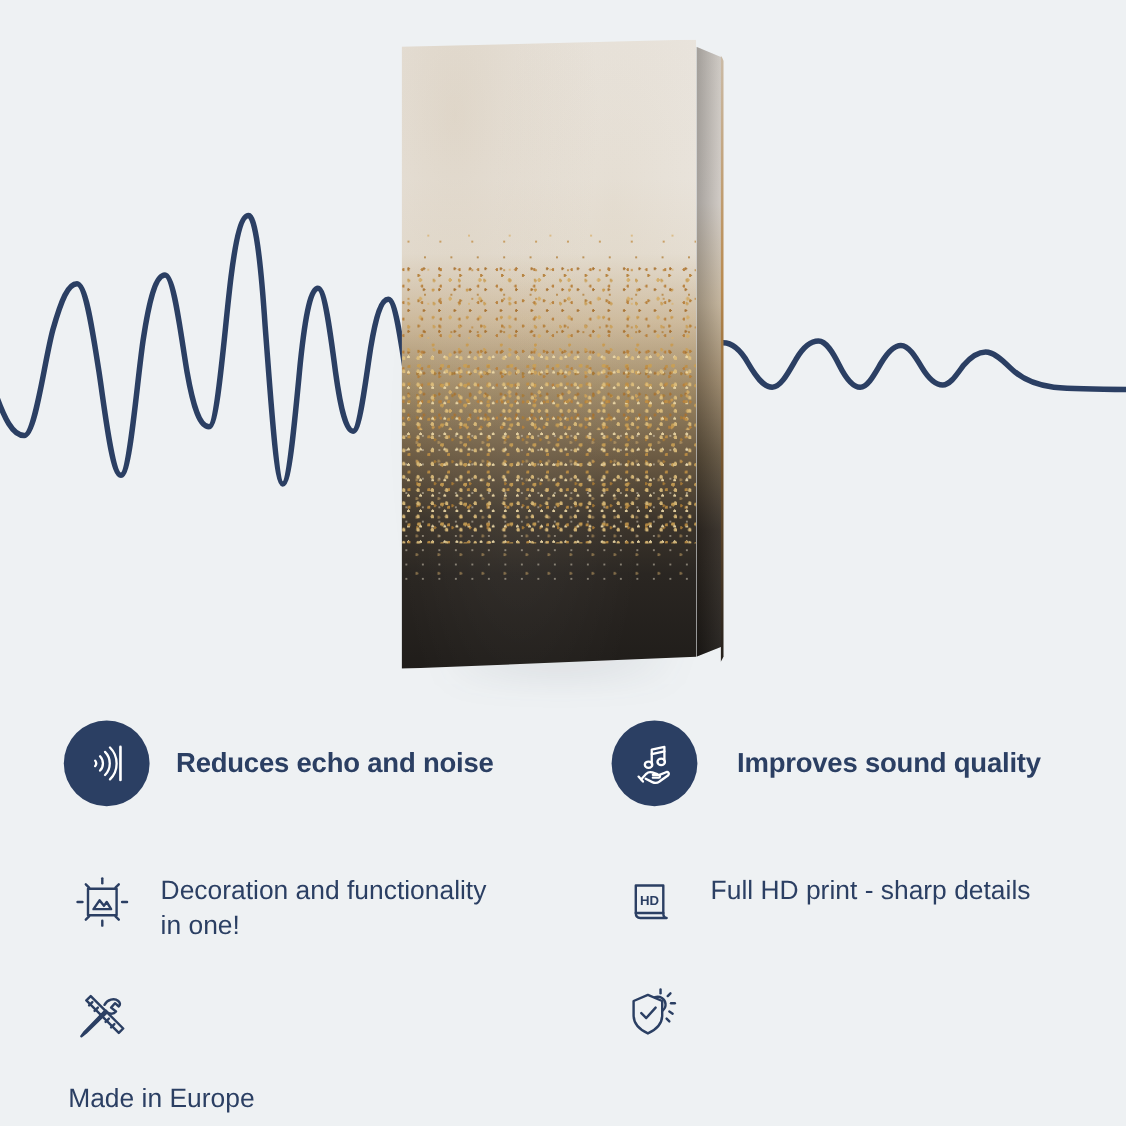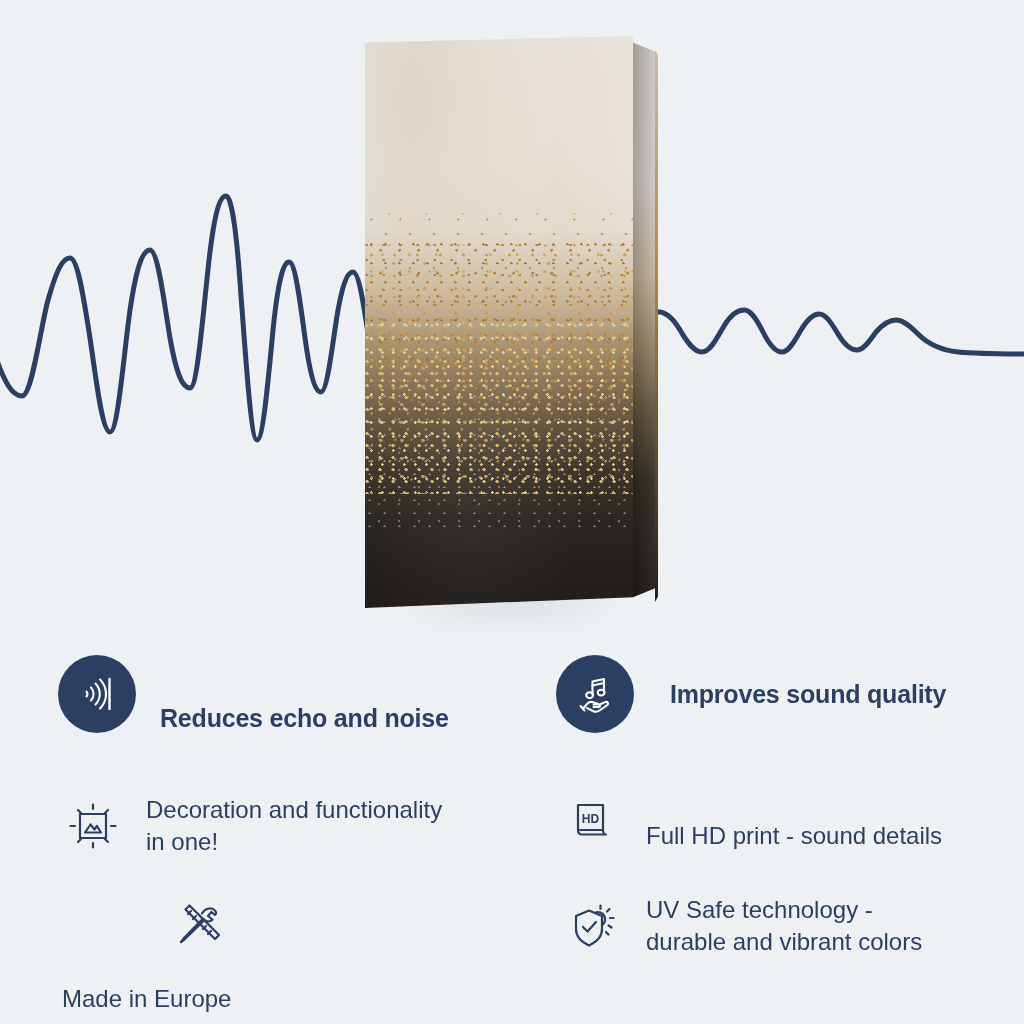--- a/index.html
+++ b/index.html
@@ -148,21 +148,21 @@
     font-weight: bold;
     color: #2b3f63;
     letter-spacing: -0.2px;
     line-height: 1.2;
   }
 
   
   .list-row {
     position: absolute;
     display: flex;
-    align-items: flex-end;
+    align-items: flex-start;
     gap: 22px;
   }
   .list-icon {
     width: 62px; height: 62px;
     flex: 0 0 auto;
     display: flex;
     align-items: center;
     justify-content: center;
   }
   .list-label {
@@ -233,21 +233,21 @@
     <div class="speck speck-a"></div>
     <div class="speck speck-b"></div>
     <div class="speck speck-d"></div>
   </div>
   <div class="cv-side">
     <div class="cv-side-sheen"></div>
   </div>
   <div class="cv-rim"></div>
 </div>
 
-<div class="badge-row" style="left:58px; top:655px;align-items:flex-end;">
+<div class="badge-row" style="left:58px; top:655px;">
   <div class="badge-circle">
     <svg width="46" height="46" viewBox="0 0 46 46">
       <g fill="none" stroke="#ffffff" stroke-width="2.1" stroke-linecap="round">
         <path d="M12.5,20.5 A4,4 0 0 1 12.5,25.5"></path>
         <path d="M17,16.5 A9.5,9.5 0 0 1 17,29.5"></path>
         <path d="M21.5,12.5 A15,15 0 0 1 21.5,33.5"></path>
         <path d="M26,8.5 A20.5,20.5 0 0 1 26,37.5"></path>
       </g>
       <line x1="35.5" y1="8" x2="35.5" y2="38" stroke="#ffffff" stroke-width="2.4" stroke-linecap="round"></line>
     </svg>
@@ -300,21 +300,21 @@
   <div class="list-icon">
     <svg width="56" height="56" viewBox="0 0 56 56">
       <g fill="none" stroke="#2b3f63" stroke-width="2.2" stroke-linecap="round" stroke-linejoin="round">
         <path d="M13,12 L38,12 L38,37 L13,37 Z"></path>
         <path d="M13,37 C13,41 15,41.5 17,41.5 L41,41.5 C39,41.5 38,40 38,37"></path>
         <text x="25.5" y="30" font-family="Liberation Sans, sans-serif" font-size="12" font-weight="bold" fill="#2b3f63" stroke="none" text-anchor="middle">HD</text>
       </g>
     </svg>
   </div>
   <div class="list-label">
-    <div>Full HD print - sound details</div>
+    <div>Full HD print - sharp details</div>
   </div>
 </div>
 
 <div class="list-row" style="left:62px; top:895px;flex-direction:column;">
   <div class="list-icon">
     <svg width="56" height="56" viewBox="0 0 56 56">
       <g fill="none" stroke="#2b3f63" stroke-width="2.2" stroke-linecap="round" stroke-linejoin="round">
         <path d="M13.5,11.5 L17.5,7.5 L47,37 L43,41 Z"></path>
         <line x1="19" y1="13" x2="16" y2="16"></line>
         <line x1="24" y1="18" x2="21" y2="21"></line>
@@ -341,17 +341,13 @@
         <path d="M18,28 L22.5,32.5 L31,23"></path>
         <path d="M30.5,13.5 C35,12 39.5,15 40,19.5 C40.3,22.2 39,24.6 37,26"></path>
         <line x1="35.5" y1="6.5" x2="35.5" y2="10"></line>
         <line x1="44.5" y1="10" x2="42" y2="12.5"></line>
         <line x1="48.5" y1="19" x2="45" y2="19"></line>
         <line x1="46.5" y1="28.5" x2="43.5" y2="26.5"></line>
         <line x1="43.5" y1="35.5" x2="41" y2="33"></line>
       </g>
     </svg>
   </div>
-  <div class="list-label">
-    <div>UV Safe technology -</div>
-    <div>durable and vibrant colors</div>
-  </div>
 </div>
 
 </body></html>

